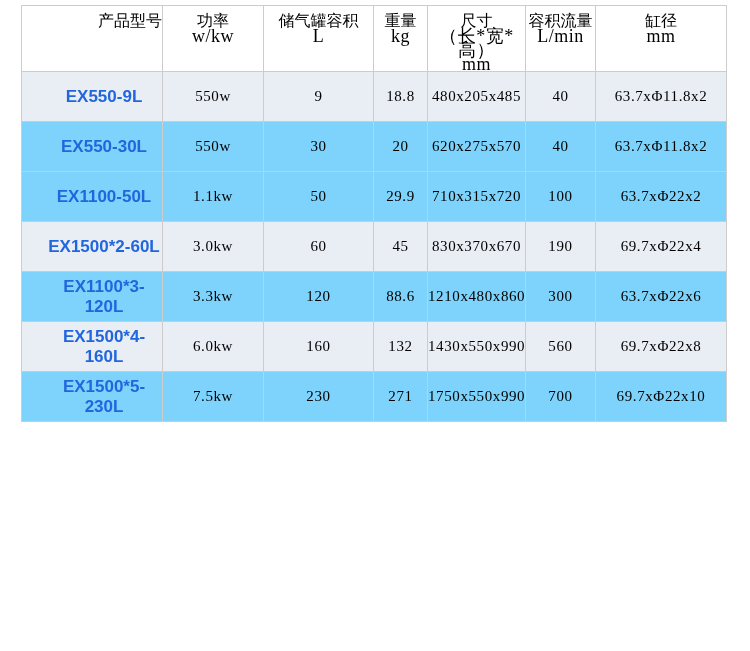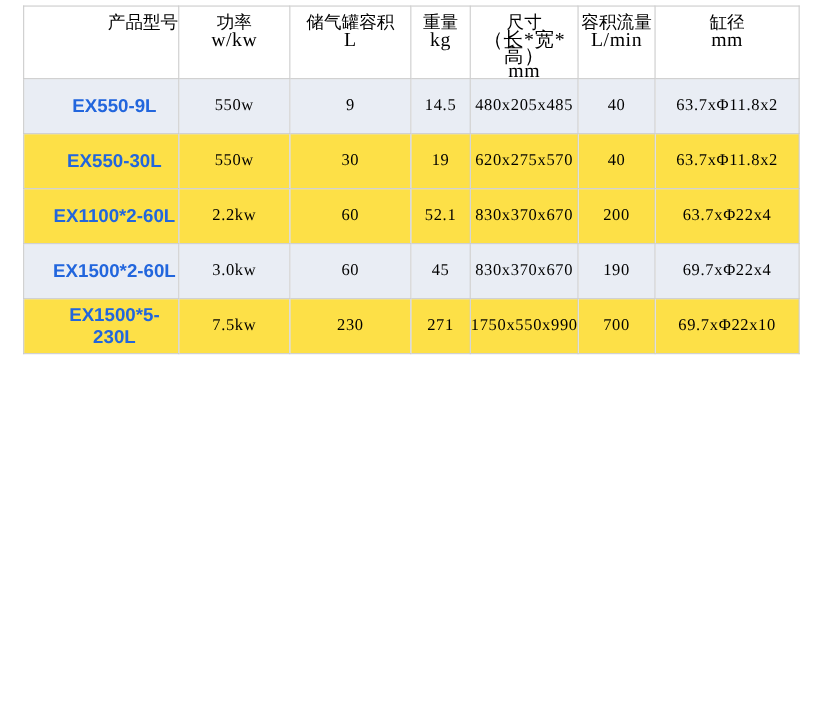--- a/index.html
+++ b/index.html
@@ -49,21 +49,21 @@
   table.spec td {
     height: 49px;
     vertical-align: middle;
     font-size: 15px;
     letter-spacing: 0.6px;
   }
   table.spec tr.alt td {
     background: #e9edf4;
   }
   table.spec tr.plain td {
-    background: #fde047;
+    background: #7dd3fc;
   }
   table.spec td.model {
     font-family: "Liberation Sans", "DejaVu Sans", sans-serif;
     font-weight: bold;
     font-size: 17px;
     letter-spacing: 0;
     color: #2266dd;
     cursor: pointer;
     padding-left: 24px;
   }
@@ -112,51 +112,69 @@
             <div class="h-main">缸径</div>
             <div class="h-sub">mm</div>
           </th>
         </tr>
     </thead>
     <tbody>
         <tr class="alt">
           <td class="model">EX550-9L</td>
           <td>550w</td>
           <td>9</td>
-          <td>14.5</td>
+          <td>18.8</td>
           <td>480x205x485</td>
           <td>40</td>
           <td>63.7xΦ11.8x2</td>
         </tr>
         <tr class="plain">
           <td class="model">EX550-30L</td>
           <td>550w</td>
           <td>30</td>
-          <td>19</td>
+          <td>20</td>
           <td>620x275x570</td>
           <td>40</td>
           <td>63.7xΦ11.8x2</td>
         </tr>
         <tr class="plain">
-          <td class="model">EX1100*2-60L</td>
-          <td>2.2kw</td>
-          <td>60</td>
-          <td>52.1</td>
-          <td>830x370x670</td>
-          <td>200</td>
-          <td>63.7xΦ22x4</td>
+          <td class="model">EX1100-50L</td>
+          <td>1.1kw</td>
+          <td>50</td>
+          <td>29.9</td>
+          <td>710x315x720</td>
+          <td>100</td>
+          <td>63.7xΦ22x2</td>
         </tr>
         <tr class="alt">
           <td class="model">EX1500*2-60L</td>
           <td>3.0kw</td>
           <td>60</td>
           <td>45</td>
           <td>830x370x670</td>
           <td>190</td>
           <td>69.7xΦ22x4</td>
+        </tr>
+        <tr class="plain">
+          <td class="model">EX1100*3-120L</td>
+          <td>3.3kw</td>
+          <td>120</td>
+          <td>88.6</td>
+          <td>1210x480x860</td>
+          <td>300</td>
+          <td>63.7xΦ22x6</td>
+        </tr>
+        <tr class="alt">
+          <td class="model">EX1500*4-160L</td>
+          <td>6.0kw</td>
+          <td>160</td>
+          <td>132</td>
+          <td>1430x550x990</td>
+          <td>560</td>
+          <td>69.7xΦ22x8</td>
         </tr>
         <tr class="plain">
           <td class="model">EX1500*5-230L</td>
           <td>7.5kw</td>
           <td>230</td>
           <td>271</td>
           <td>1750x550x990</td>
           <td>700</td>
           <td>69.7xΦ22x10</td>
         </tr>

